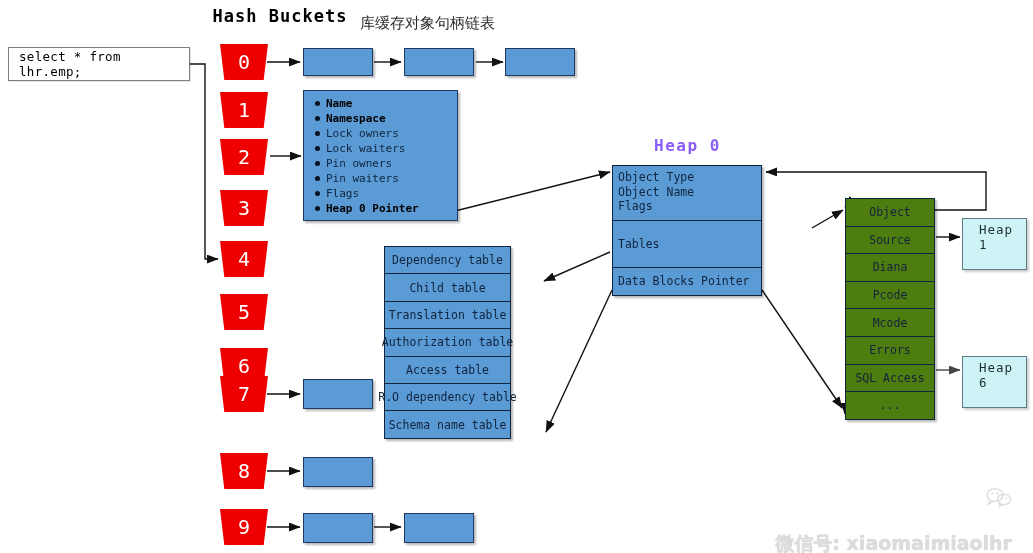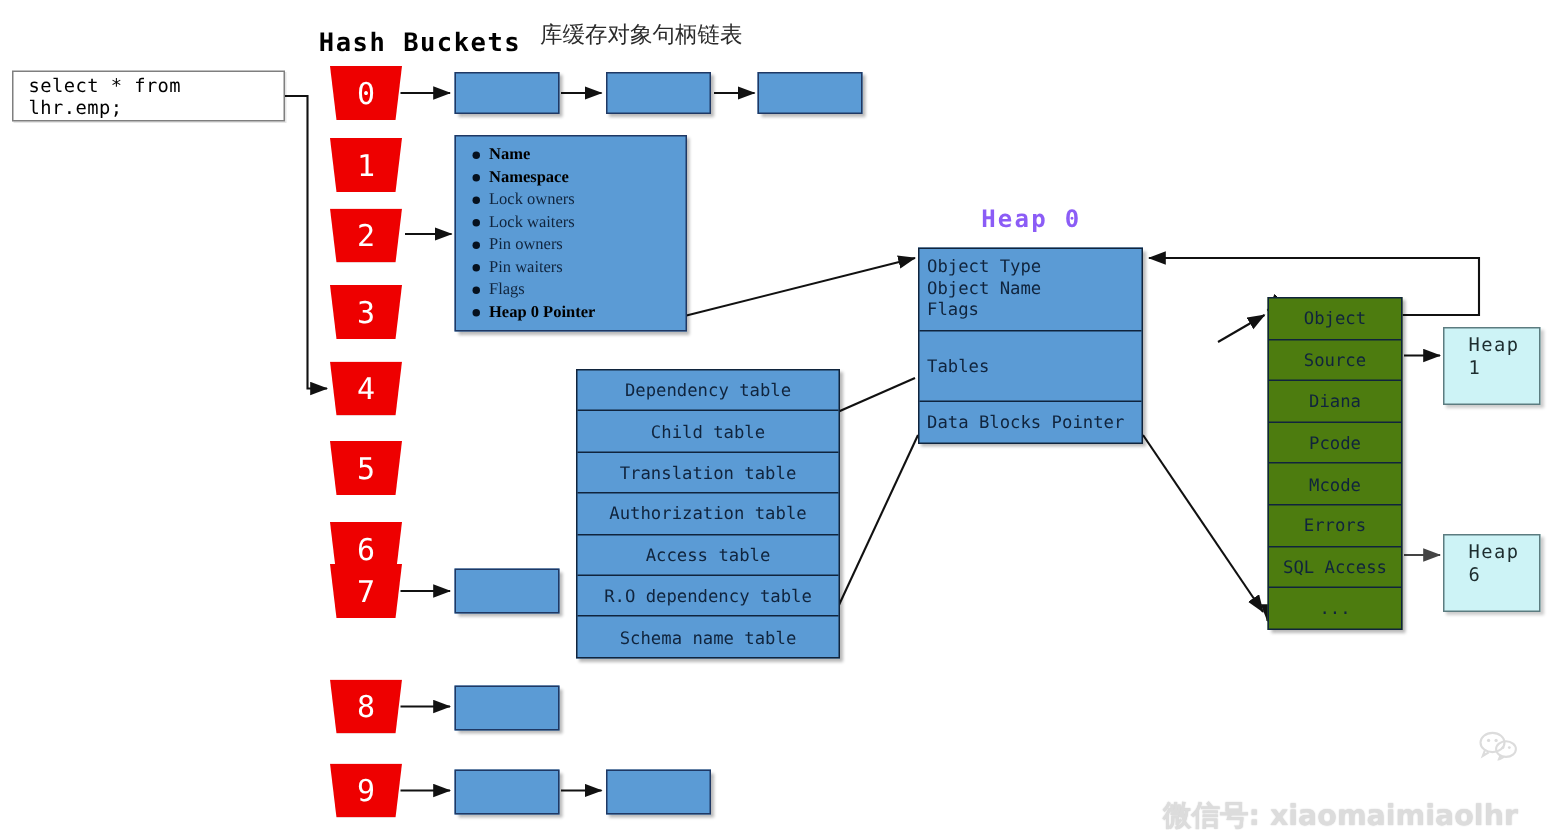--- a/index.html
+++ b/index.html
@@ -19,21 +19,21 @@
   .sql-box{
     left:8px;top:47px;width:182px;height:34px;
     background:#ffffff;border:1.5px solid #7f7f7f;
     display:flex;align-items:center;padding-left:10px;
     font-size:12.5px;color:#000;letter-spacing:0.3px;
     box-shadow:1px 1px 0 rgba(0,0,0,0.10);
   }
 
   
   .title-hash{
-    left:185px;top:19px;width:190px;
+    left:185px;top:6px;width:190px;
     font-weight:bold;font-size:17px;letter-spacing:1px;color:#000;
     text-align:center;
   }
   .title-cn{
     left:360px;top:14px;width:230px;
     font-family:"DejaVu Sans", sans-serif;
     font-size:15px;color:#2b2b2b;
   }
   .title-heap0{
     left:600px;top:136px;width:175px;
@@ -61,21 +61,20 @@
   .handle-box{
     left:303px;top:90px;width:155px;height:131px;
     background:#5b9bd5;border:1.3px solid #1f3864;
     box-shadow:2px 2px 2px rgba(0,0,0,0.28);
     padding:5px 4px 4px 8px;
   }
   .handle-box ul{margin:0;padding:0 0 0 14px;list-style:none;}
   .handle-box li{
     position:relative;font-size:11px;line-height:15px;color:#10243d;
     white-space:nowrap;
-    font-family:Liberation Serif, serif;
   }
   .handle-box li::before{
     content:"";position:absolute;left:-11px;top:5px;
     width:5px;height:5px;border-radius:50%;background:#06111f;
   }
   .handle-box li.b{font-weight:bold;color:#000;}
 
   
   .heap0{
     left:612px;top:165px;width:150px;height:131px;
@@ -88,21 +87,21 @@
     padding:4px 0 4px 5px;
     font-size:11.5px;line-height:14.5px;color:#10243d;white-space:nowrap;
   }
   .heap0 .seg:last-child{border-bottom:none;}
   .heap0 .seg.s1{height:46px;}
   .heap0 .seg.s2{height:38px;display:flex;align-items:center;}
   .heap0 .seg.s3{flex:1;display:flex;align-items:center;}
 
   
   .tstack{
-    left:384px;top:246px;width:176px;
+    left:384px;top:246px;width:127px;
     border:1.3px solid #10243d;background:#5b9bd5;
     box-shadow:2px 2px 2px rgba(0,0,0,0.28);
   }
   .tstack .row{
     height:26.4px;border-bottom:1.3px solid #10243d;
     display:flex;align-items:center;justify-content:center;
     font-size:11.5px;color:#10243d;white-space:nowrap;
   }
   .tstack .row:last-child{border-bottom:none;}
 

